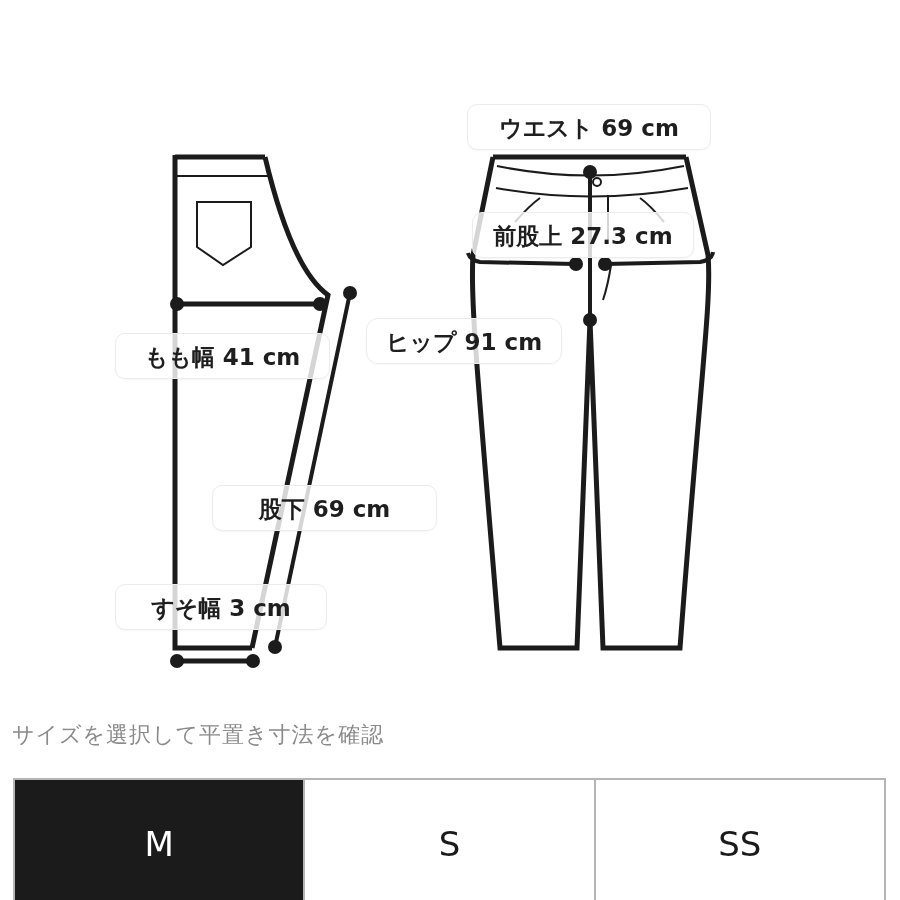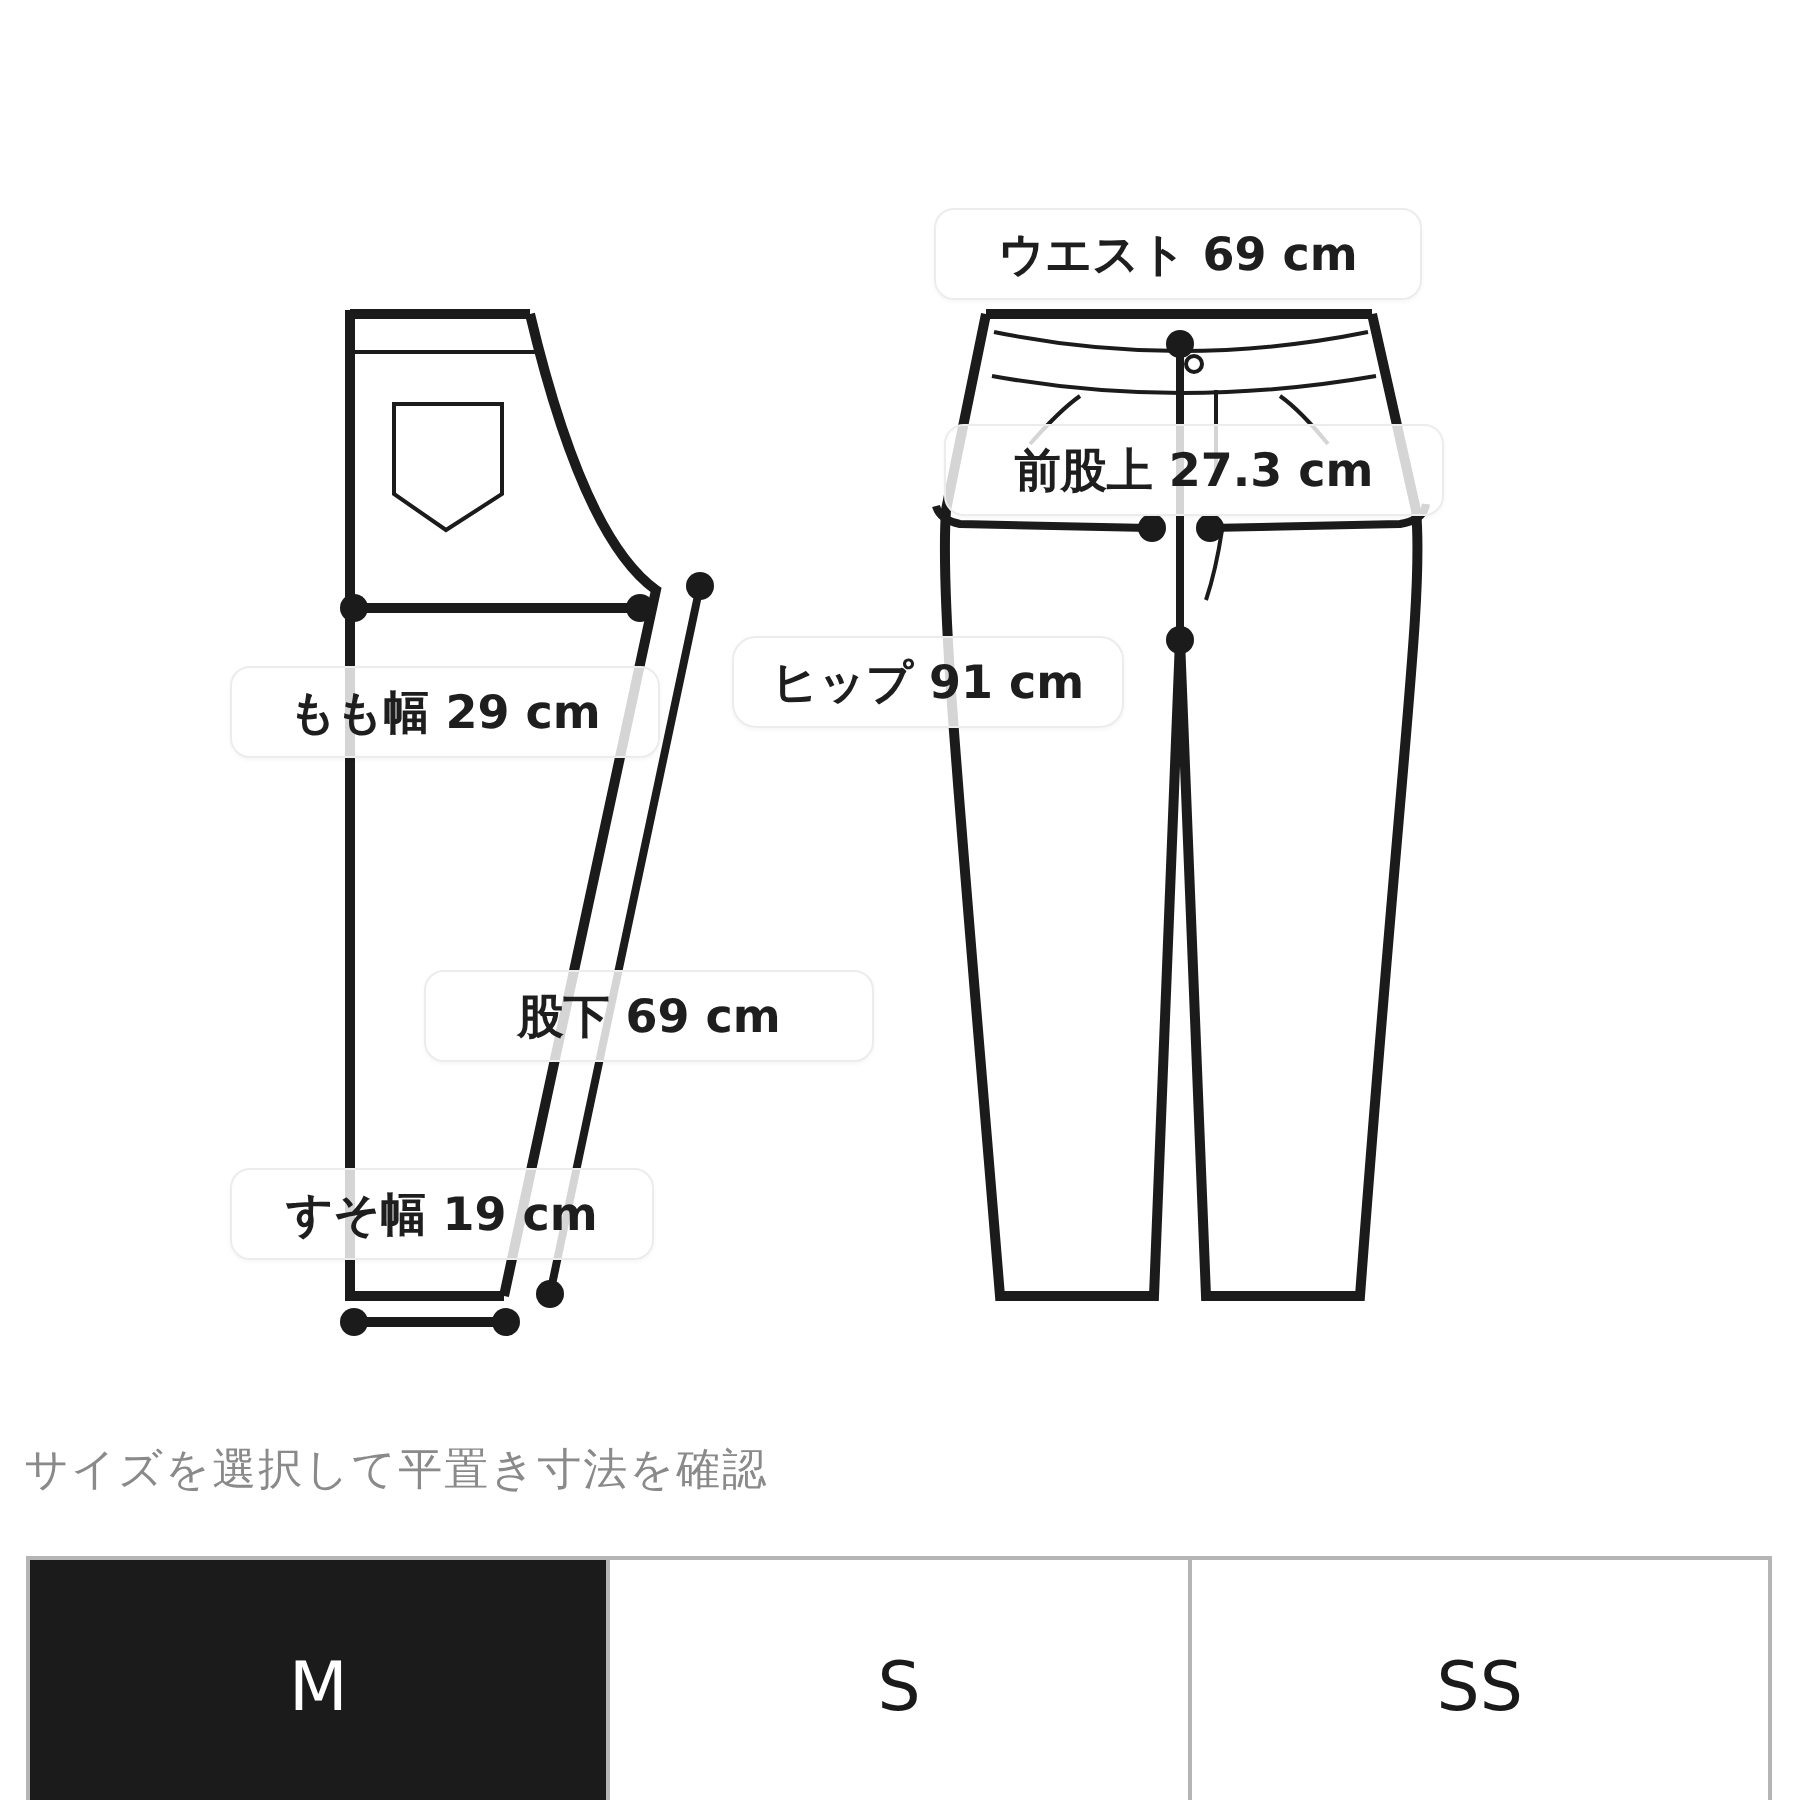--- a/index.html
+++ b/index.html
@@ -113,25 +113,25 @@
   </g>
   <g fill="#1b1b1b">
     <circle cx="590" cy="172" r="7"></circle>
     <circle cx="576" cy="264" r="7"></circle>
     <circle cx="605" cy="264" r="7"></circle>
     <circle cx="590" cy="320" r="7"></circle>
   </g>
 </svg>
 
 <div class="label" style="left:467px; top:104px; width:244px;">ウエスト 69 cm</div>
-<div class="label" style="left:472px; top:212px; width:250px;">前股上 27.3 cm</div>
+<div class="label" style="left:472px; top:212px; width:222px;">前股上 27.3 cm</div>
 <div class="label" style="left:366px; top:318px; width:196px;border-radius:12px;">ヒップ 91 cm</div>
-<div class="label" style="left:115px; top:333px; width:215px;">もも幅 29 cm</div>
+<div class="label" style="left:115px; top:333px; width:215px;">もも幅 41 cm</div>
 <div class="label" style="left:212px; top:485px; width:225px;">股下 69 cm</div>
-<div class="label" style="left:115px; top:584px; width:212px;">すそ幅 19 cm</div>
+<div class="label" style="left:115px; top:584px; width:212px;">すそ幅 3 cm</div>
 
 <div class="prompt">サイズを選択して平置き寸法を確認</div>
 
 <div class="size-tabs">
   <div class="size-tab selected">M</div>
   <div class="size-tab">S</div>
   <div class="size-tab">SS</div>
 </div>
 
 </body></html>

